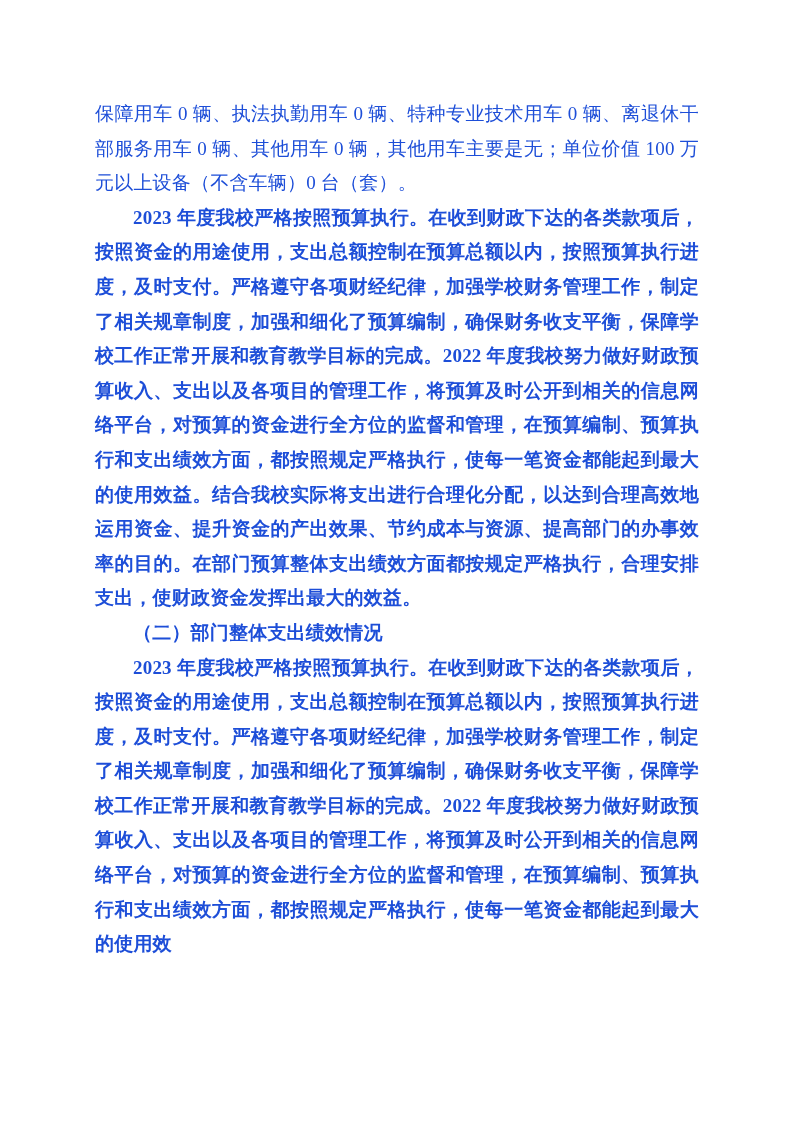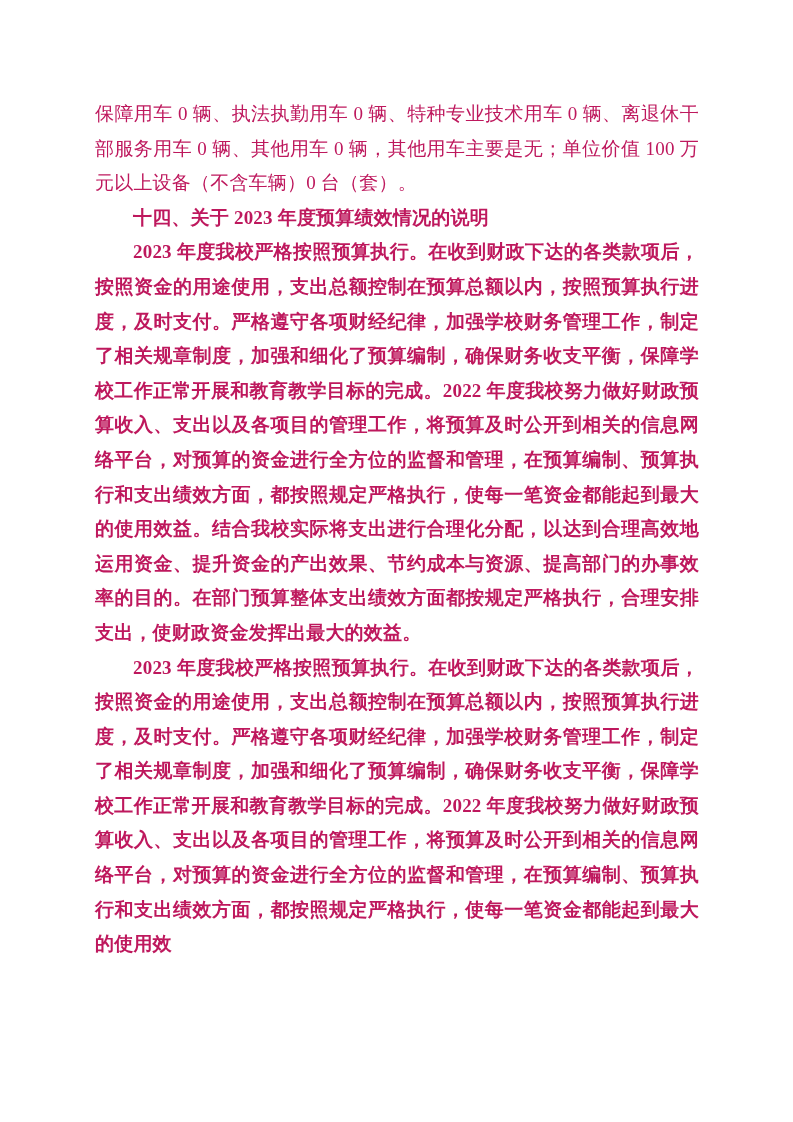--- a/index.html
+++ b/index.html
@@ -12,21 +12,21 @@
     height: 1122px;
     overflow: hidden;
     font-family: "Liberation Serif", "DejaVu Serif", serif;
   }
   .sheet {
     box-sizing: border-box;
     width: 793px;
     height: 1122px;
     background: #ffffff;
     padding: 97px 94px 0 95px;
-    color: #be185d;
+    color: #1d4ed8;
     overflow: hidden;
   }
   .para {
     margin: 0;
     font-size: 19px;
     line-height: 34.6px;
     text-align: justify;
     text-justify: inter-ideograph;
     letter-spacing: 0.2px;
   }
@@ -38,21 +38,21 @@
     font-weight: bold;
   }
 </style>
 </head>
 <body>
 
 <div class="sheet">
 
   <p class="para">保障用车 0 辆、执法执勤用车 0 辆、特种专业技术用车 0 辆、离退休干部服务用车 0 辆、其他用车 0 辆，其他用车主要是无；单位价值 100 万元以上设备（不含车辆）0 台（套）。</p>
 
-  <p class="para indent heading">十四、关于 2023 年度预算绩效情况的说明</p>
 
 
   <p class="para indent">2023 年度我校严格按照预算执行。在收到财政下达的各类款项后，按照资金的用途使用，支出总额控制在预算总额以内，按照预算执行进度，及时支付。严格遵守各项财经纪律，加强学校财务管理工作，制定了相关规章制度，加强和细化了预算编制，确保财务收支平衡，保障学校工作正常开展和教育教学目标的完成。2022 年度我校努力做好财政预算收入、支出以及各项目的管理工作，将预算及时公开到相关的信息网络平台，对预算的资金进行全方位的监督和管理，在预算编制、预算执行和支出绩效方面，都按照规定严格执行，使每一笔资金都能起到最大的使用效益。结合我校实际将支出进行合理化分配，以达到合理高效地运用资金、提升资金的产出效果、节约成本与资源、提高部门的办事效率的目的。在部门预算整体支出绩效方面都按规定严格执行，合理安排支出，使财政资金发挥出最大的效益。</p>
 
+  <p class="para indent heading">（二）部门整体支出绩效情况</p>
 
   <p class="para indent">2023 年度我校严格按照预算执行。在收到财政下达的各类款项后，按照资金的用途使用，支出总额控制在预算总额以内，按照预算执行进度，及时支付。严格遵守各项财经纪律，加强学校财务管理工作，制定了相关规章制度，加强和细化了预算编制，确保财务收支平衡，保障学校工作正常开展和教育教学目标的完成。2022 年度我校努力做好财政预算收入、支出以及各项目的管理工作，将预算及时公开到相关的信息网络平台，对预算的资金进行全方位的监督和管理，在预算编制、预算执行和支出绩效方面，都按照规定严格执行，使每一笔资金都能起到最大的使用效</p>
 
 </div>
 
 </body></html>

